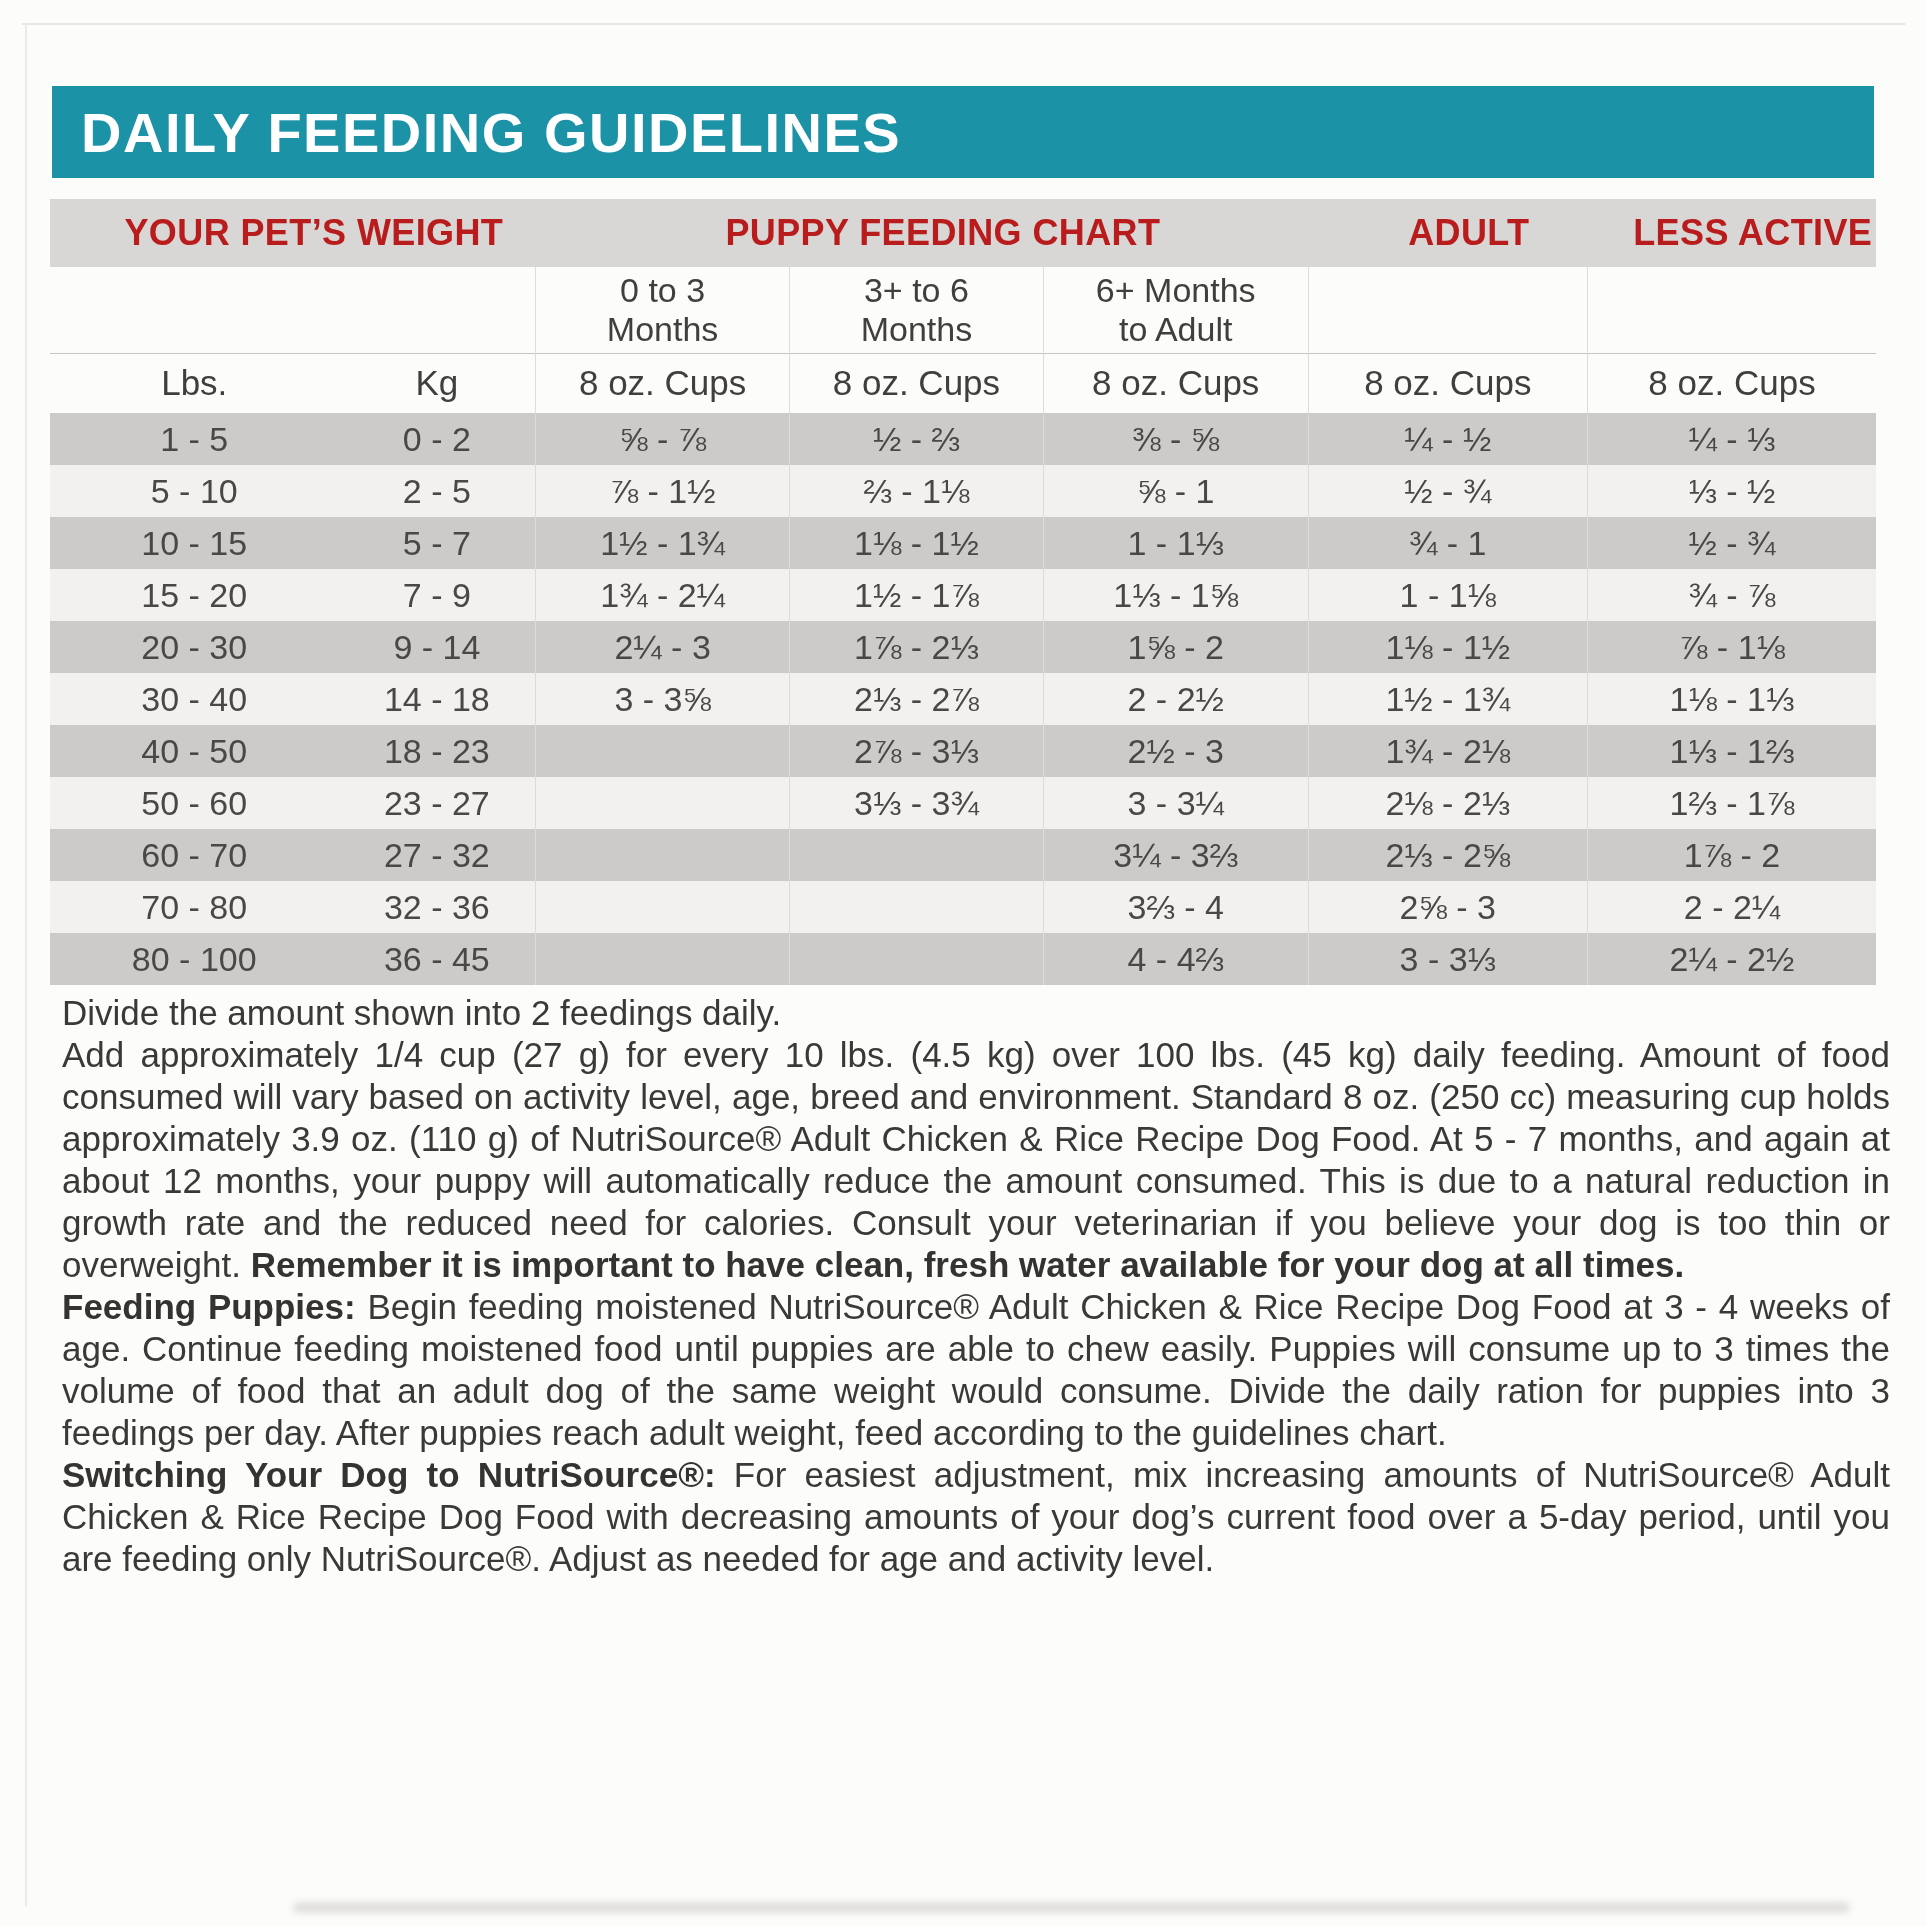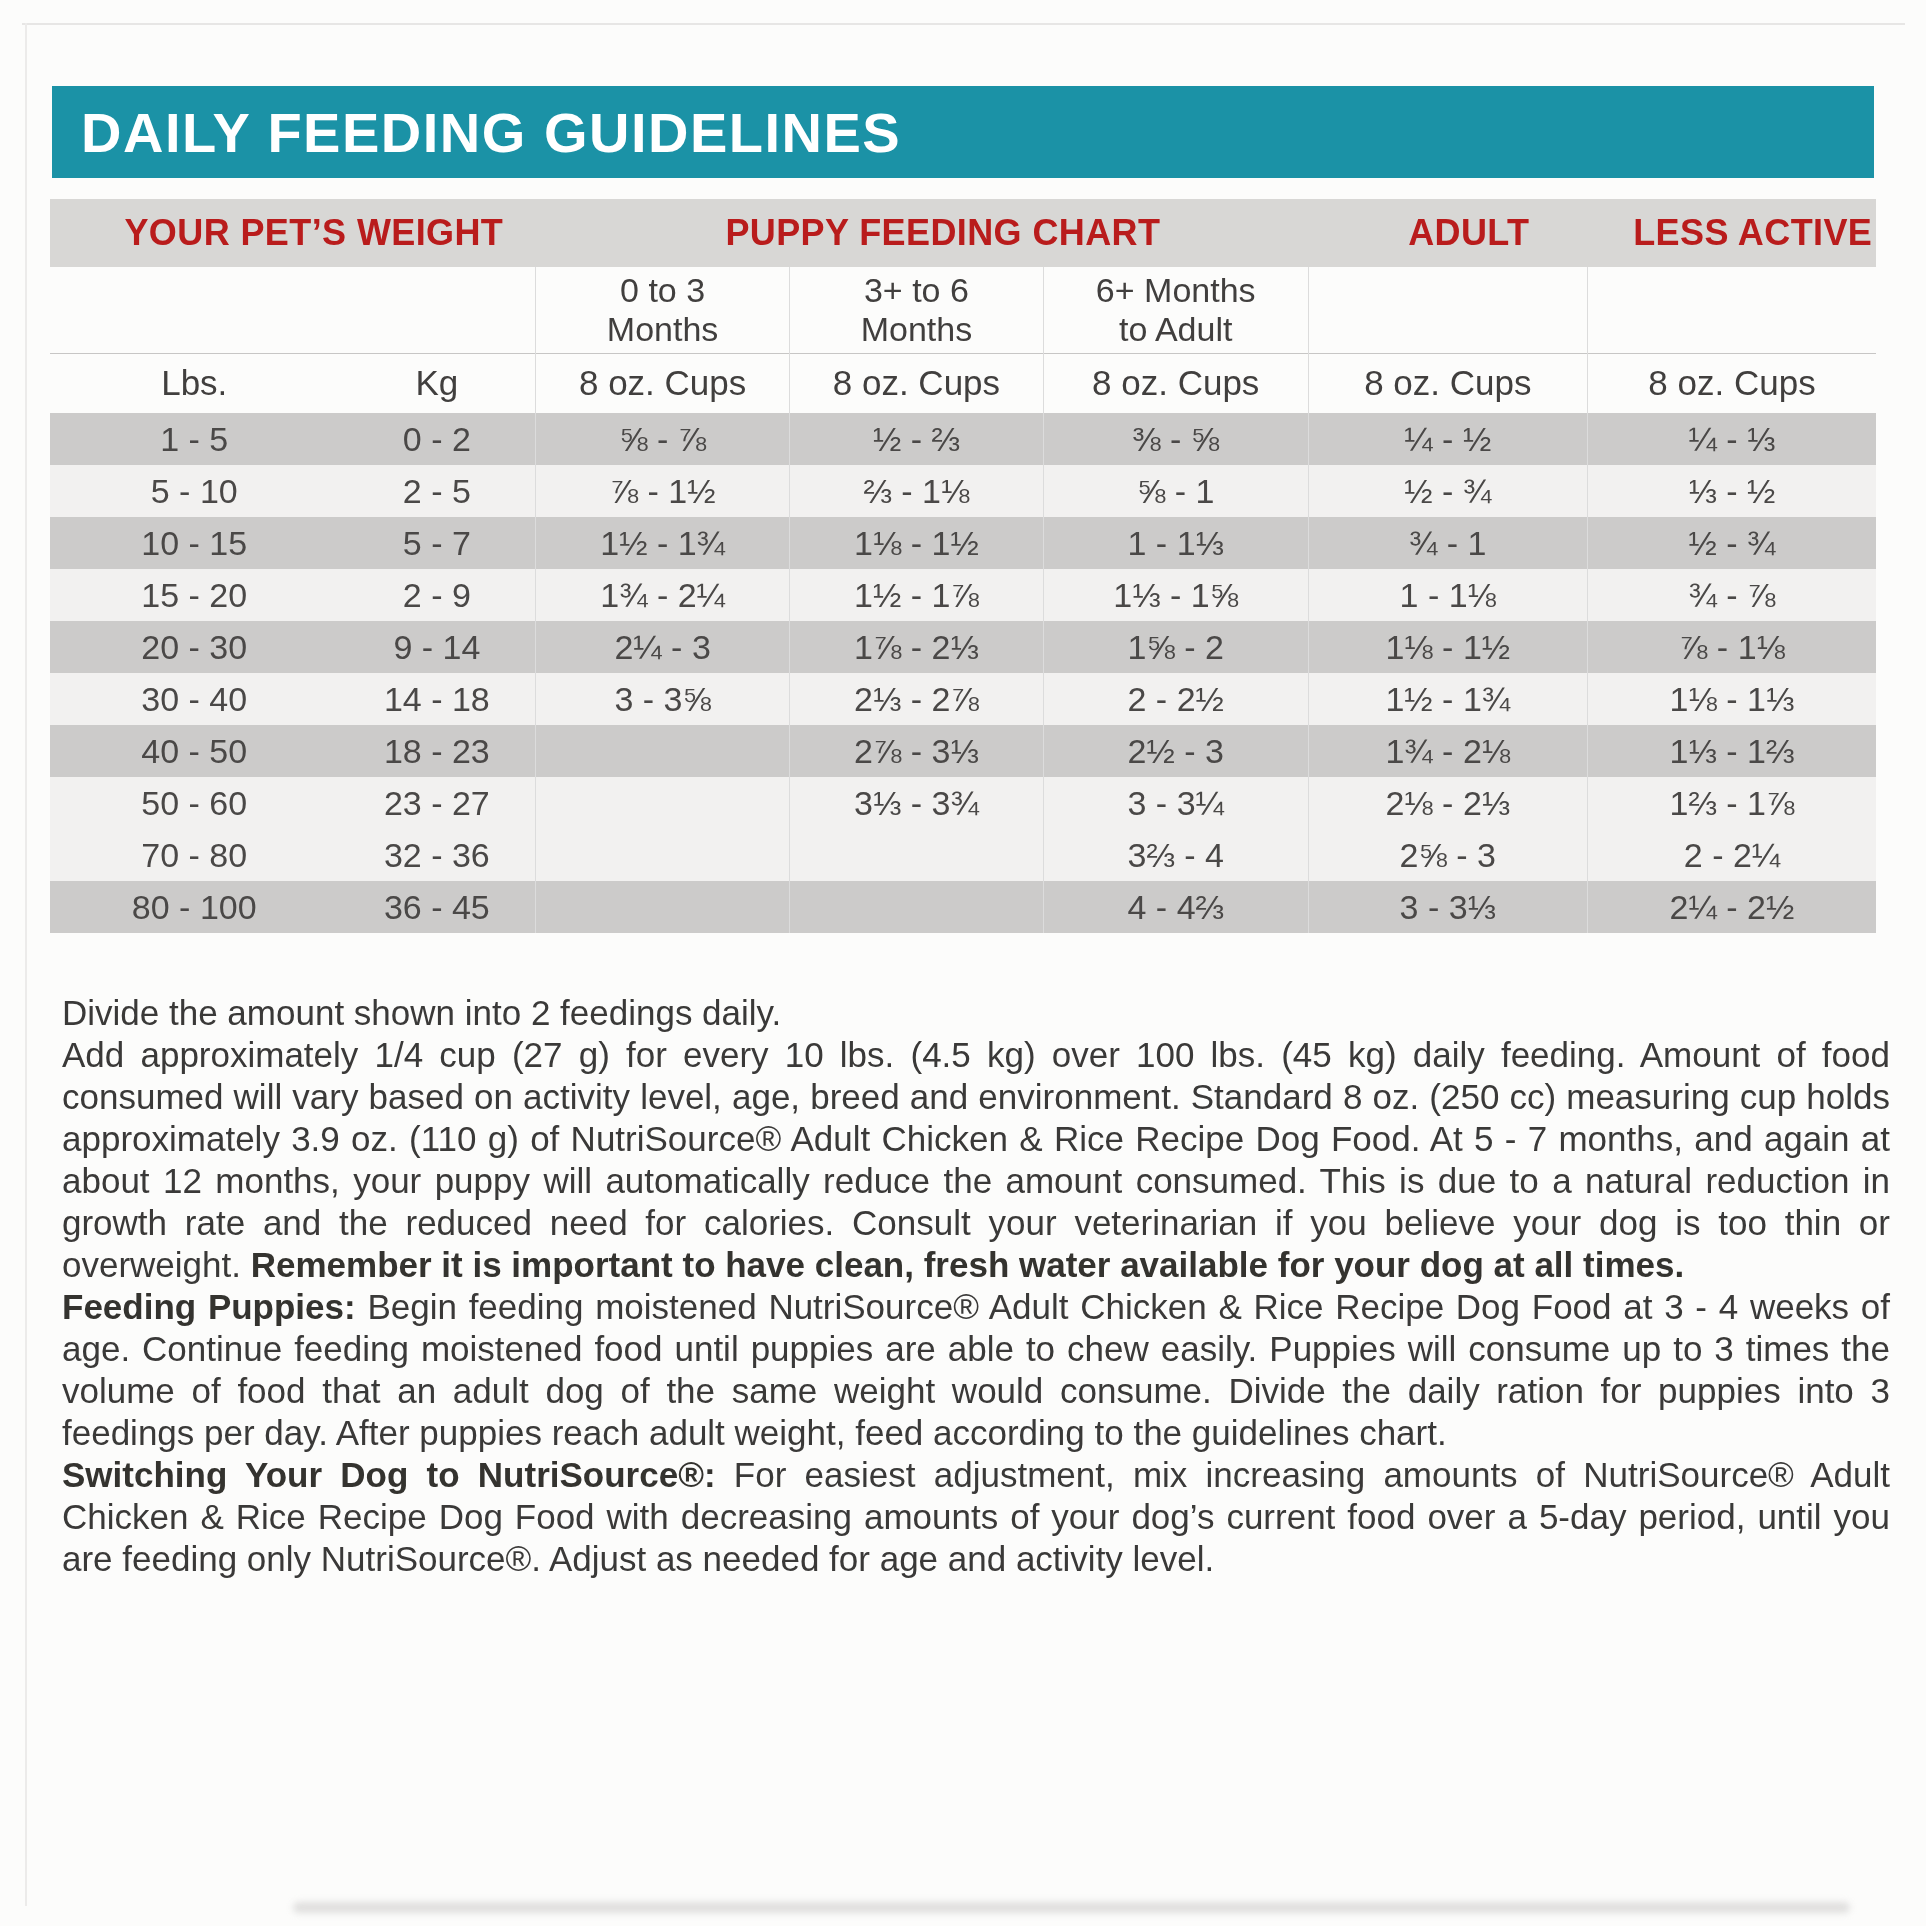--- a/index.html
+++ b/index.html
@@ -127,21 +127,21 @@
         <td>10 - 15</td>
         <td>5 - 7</td>
         <td class="vline">1½ - 1¾</td>
         <td class="vline">1⅛ - 1½</td>
         <td class="vline">1 - 1⅓</td>
         <td class="vline">¾ - 1</td>
         <td class="vline">½ - ¾</td>
       </tr>
       <tr class="row-white">
         <td>15 - 20</td>
-        <td>2 - 9</td>
+        <td>7 - 9</td>
         <td class="vline">1¾ - 2¼</td>
         <td class="vline">1½ - 1⅞</td>
         <td class="vline">1⅓ - 1⅝</td>
         <td class="vline">1 - 1⅛</td>
         <td class="vline">¾ - ⅞</td>
       </tr>
       <tr class="row-gray">
         <td>20 - 30</td>
         <td>9 - 14</td>
         <td class="vline">2¼ - 3</td>
@@ -170,20 +170,29 @@
       </tr>
       <tr class="row-white">
         <td>50 - 60</td>
         <td>23 - 27</td>
         <td class="vline"></td>
         <td class="vline">3⅓ - 3¾</td>
         <td class="vline">3 - 3¼</td>
         <td class="vline">2⅛ - 2⅓</td>
         <td class="vline">1⅔ - 1⅞</td>
       </tr>
+      <tr class="row-gray">
+        <td>60 - 70</td>
+        <td>27 - 32</td>
+        <td class="vline"></td>
+        <td class="vline"></td>
+        <td class="vline">3¼ - 3⅔</td>
+        <td class="vline">2⅓ - 2⅝</td>
+        <td class="vline">1⅞ - 2</td>
+      </tr>
       <tr class="row-white">
         <td>70 - 80</td>
         <td>32 - 36</td>
         <td class="vline"></td>
         <td class="vline"></td>
         <td class="vline">3⅔ - 4</td>
         <td class="vline">2⅝ - 3</td>
         <td class="vline">2 - 2¼</td>
       </tr>
       <tr class="row-gray">

